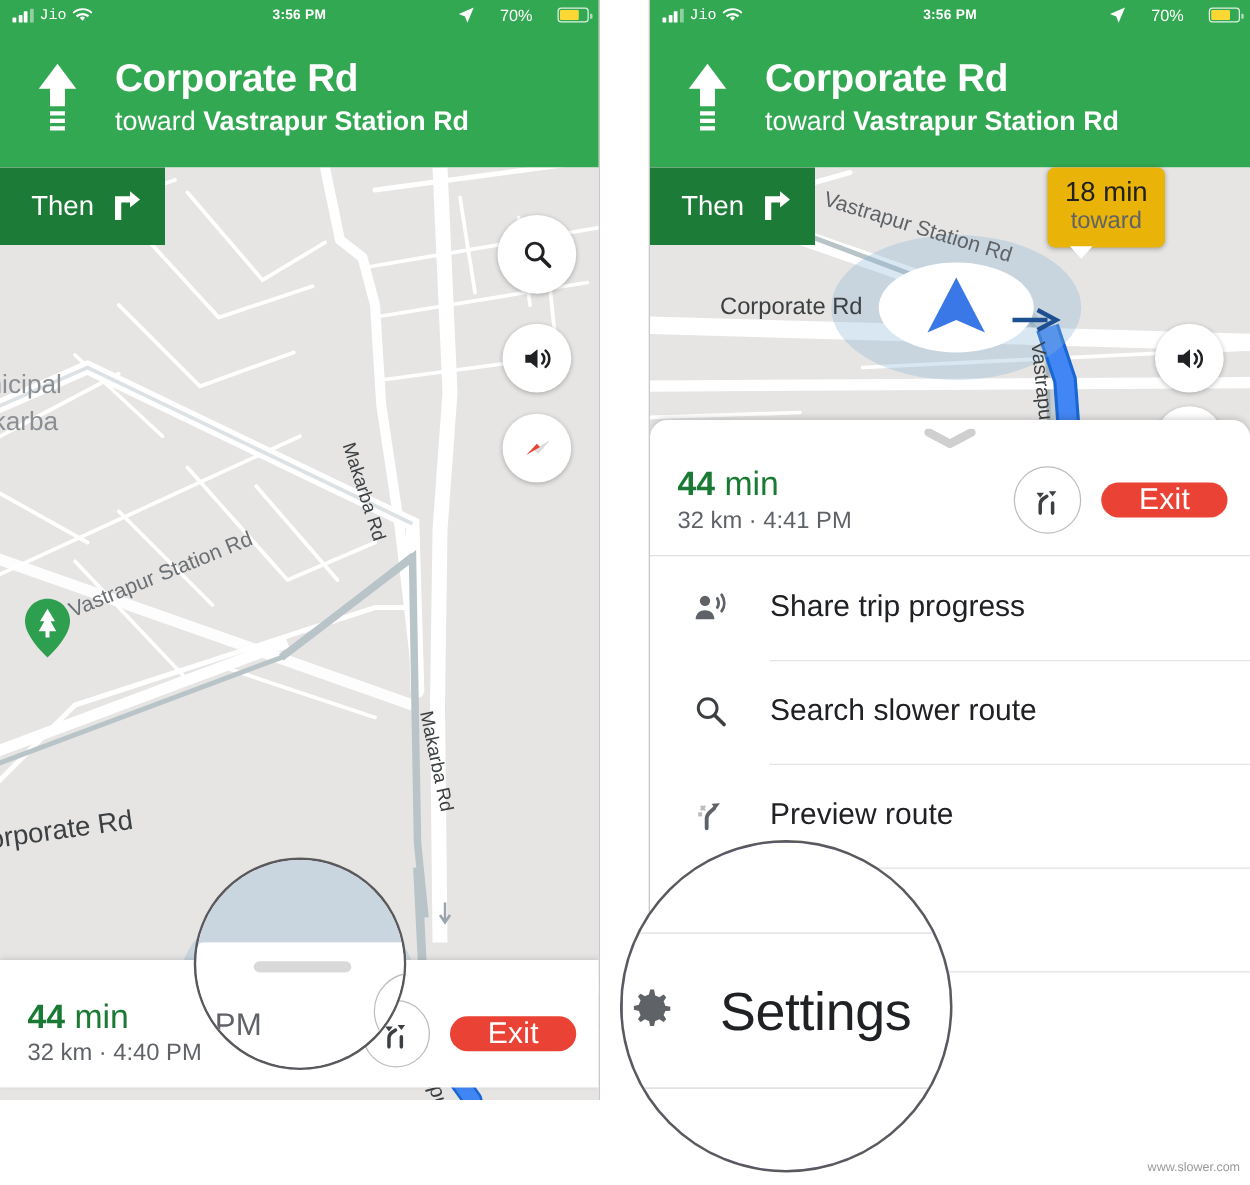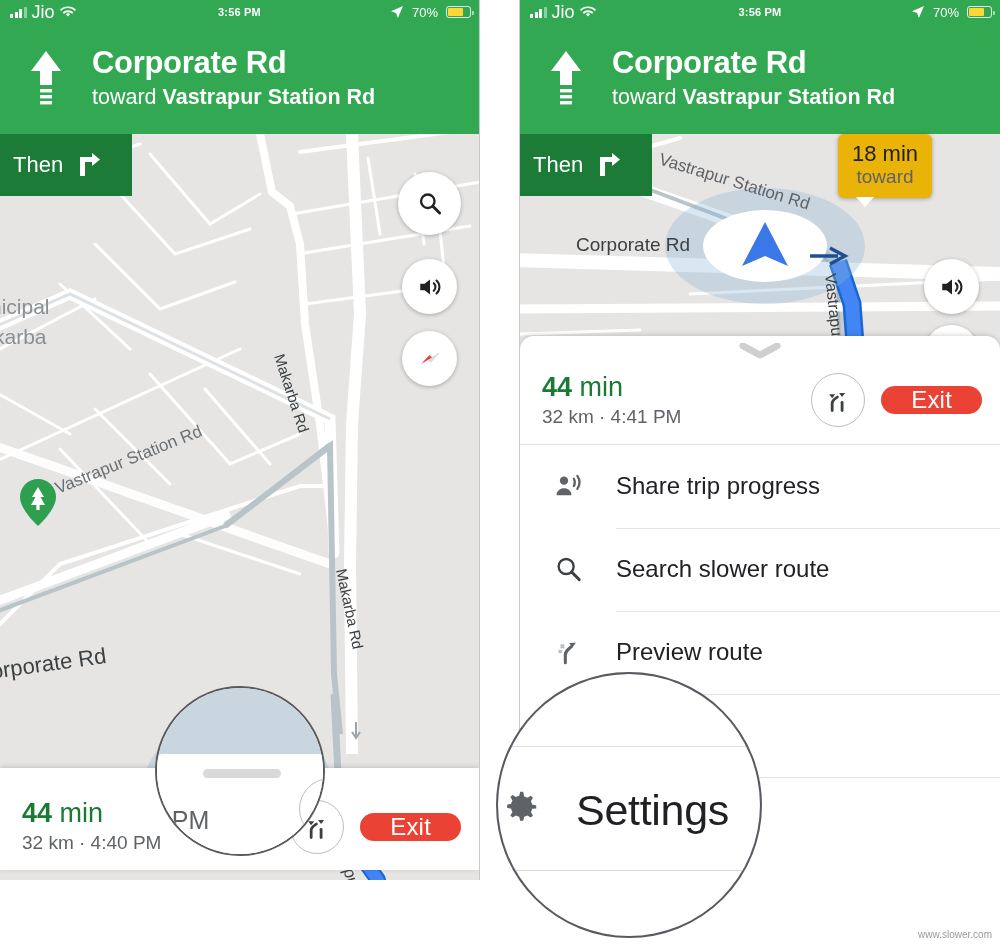--- a/index.html
+++ b/index.html
@@ -20,26 +20,26 @@
   #phone-right { left: 519px; width: 481px; border-left: 1px solid #c9c9c9; }
 
   
   .statusbar {
     position: absolute; top: 0; left: 0; right: 0; height: 24px;
     background: #33a852; color: #fff;
     display: flex; align-items: center; font-size: 14px; font-weight: bold;
   }
   .sb-left { display: flex; align-items: center; gap: 5px; padding-left: 10px; width: 40%; }
   .sb-center { width: 20%; text-align: center; font-size: 11px; letter-spacing: .2px; }
-  .sb-right { width: 40%; display: flex; align-items: center; justify-content: flex-end; gap: 8px; padding-right: 8px; }
+  .sb-right { width: 40%; display: flex; align-items: center; justify-content: flex-end; gap: 20px; padding-right: 8px; }
   .bars { display: flex; align-items: flex-end; gap: 1.5px; height: 11px; }
   .bars i { display: block; width: 3px; background: #fff; border-radius: .5px; }
   .bars i:nth-child(1){height:4px}.bars i:nth-child(2){height:6px}
   .bars i:nth-child(3){height:9px}.bars i:nth-child(4){height:11px;opacity:.45}
-  .carrier { font-size: 18px; font-weight: normal; }
+  .carrier { font-size: 12px; font-weight: normal; font-family: Liberation Mono, monospace; }
   .batt { width: 25px; height: 12px; border: 1.4px solid rgba(255,255,255,.85);
           border-radius: 3px; position: relative; padding: 1.4px; }
   .batt::after { content:""; position:absolute; right:-4px; top:3.5px; width:2px; height:4px;
                  background: rgba(255,255,255,.6); border-radius:0 1px 1px 0; }
   .batt span { display:block; height:100%; width:72%; background:#fdd835; border-radius:1px; }
   .pct { font-size: 13px; font-weight: normal; }
 
   
   .navhdr {
     position: absolute; top: 24px; left: 0; right: 0; height: 110px;
@@ -51,21 +51,21 @@
   .nav-toward { font-size: 21.5px; line-height: 1.35; margin-top: 3px; }
   .nav-toward b { font-weight: bold; }
   .nav-toward span.lt { font-weight: normal; }
 
   
   .then {
     position: absolute; top: 134px; left: 0; height: 62px; width: 132px;
     background: #1c7b36; color: #fff; display: flex; align-items: center;
     gap: 10px; padding-left: 13px; z-index: 6;
   }
-  .then-label { font-size: 22px; }
+  .then-label { font-size: 22px; margin-left: 12px; }
 
   
   .map { position: absolute; left:0; right:0; top: 134px; bottom: 0; background: #e6e5e3; overflow:hidden; }
   .map svg { display:block; }
 
   
   .mapbtn {
     position: absolute; background: #fff; border-radius: 50%;
     box-shadow: 0 1px 4px rgba(0,0,0,.28);
     display:flex; align-items:center; justify-content:center; z-index: 5;

